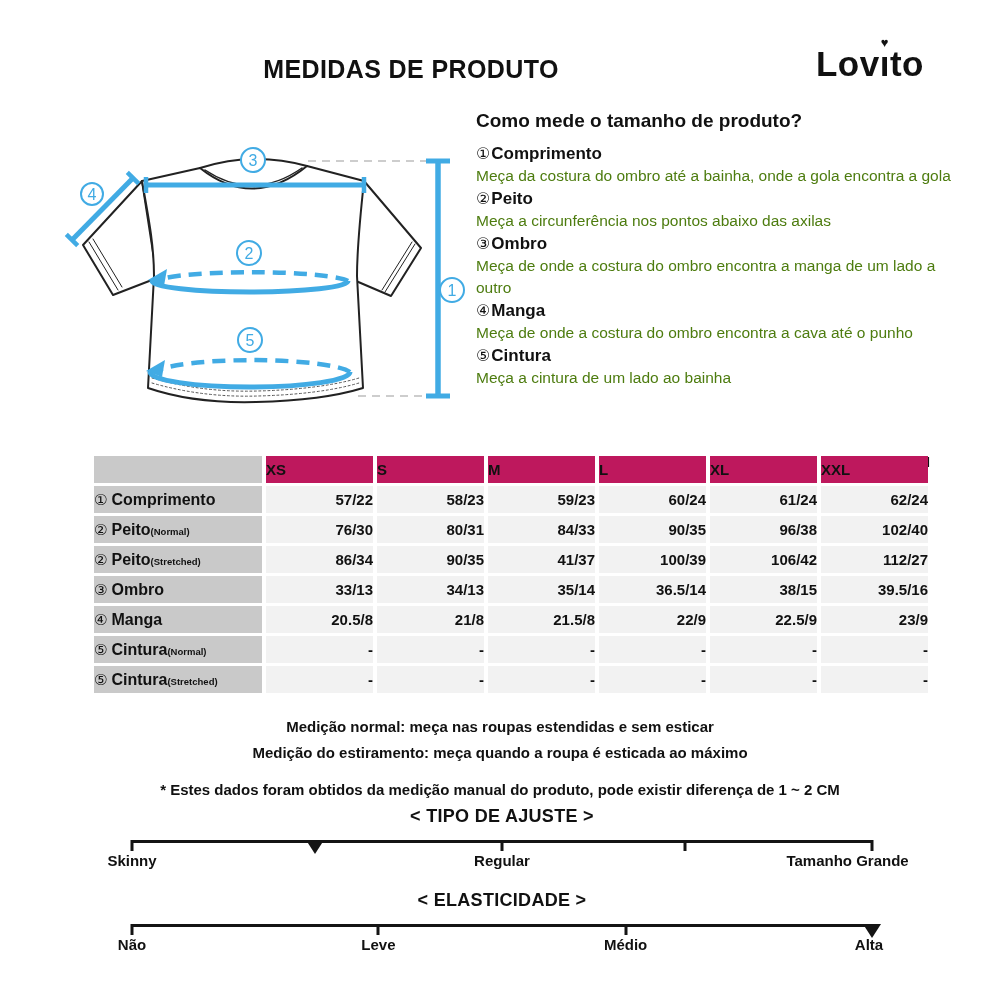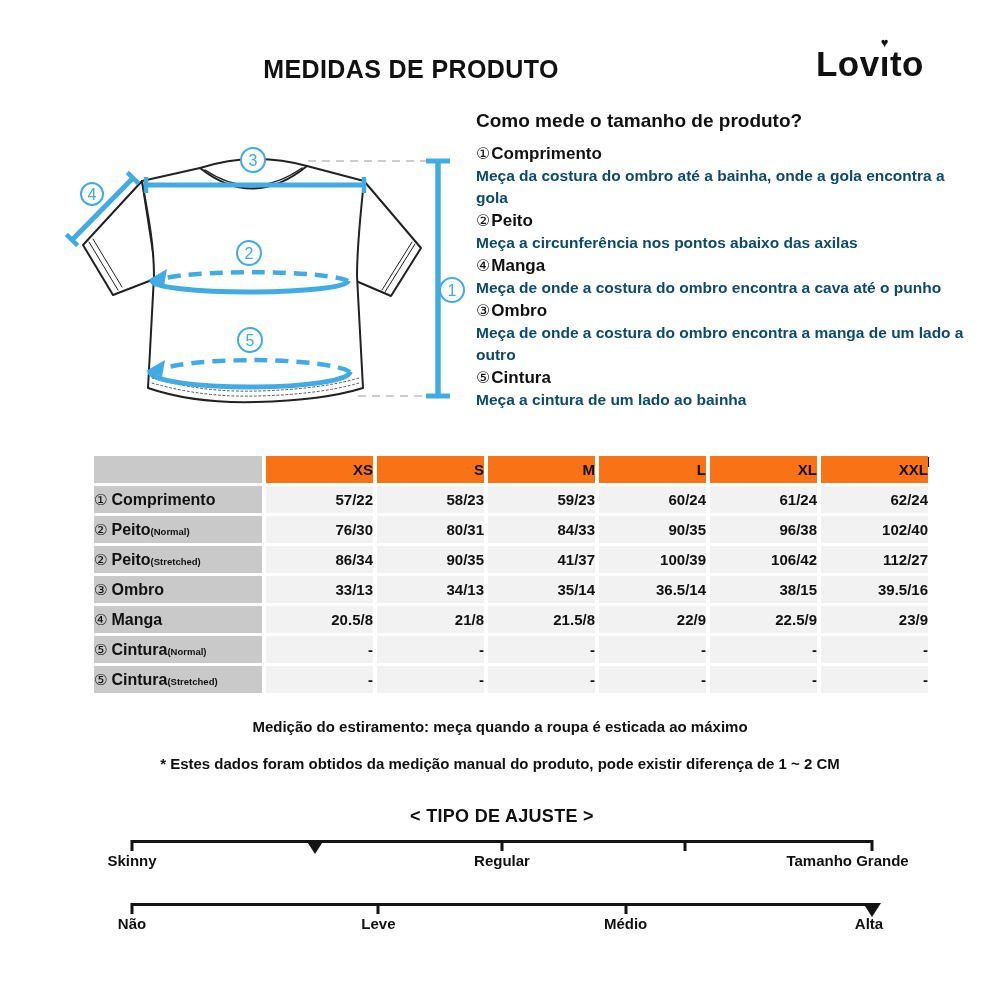--- a/index.html
+++ b/index.html
@@ -15,30 +15,30 @@
   .logo .heart{position:absolute;left:50%;top:-9px;transform:translateX(-50%);font-size:13px;}
 
   
   .shirt{position:absolute;left:60px;top:128px;}
 
   
   .guide{position:absolute;left:476px;top:110px;width:492px;}
   .guide h2{font-size:19px;font-weight:800;margin:0 0 10px 0;}
   .g-head{font-size:17px;font-weight:700;line-height:23px;}
   .g-num{font-weight:400;font-size:16px;margin-right:1px;}
-  .g-desc{font-size:15.5px;color:#0c4a6e;line-height:22px;font-weight:700;}
+  .g-desc{font-size:15.5px;color:#4d7c0f;line-height:22px;font-weight:400;}
 
   .units{position:absolute;top:429px;right:70px;font-size:15px;font-weight:800;margin-top:24px;}
 
   
   .size-table{position:absolute;left:90px;top:453px;width:842px;
               border-collapse:separate;border-spacing:4px 3px;table-layout:fixed;}
   .size-table th,.size-table td{height:27px;padding:0;}
   .corner{background:#c9c9c9;width:168px;}
-  .col-h{background:#f97316;font-size:15px;font-weight:700;text-align:right;}
+  .col-h{background:#be185d;font-size:15px;font-weight:700;text-align:left;}
   .r-label{background:#c9c9c9;text-align:left;padding-left:12px;font-size:16px;
            font-weight:700;white-space:nowrap;}
   .r-num{font-weight:400;font-size:15px;margin-right:4px;}
   .r-sub{font-size:9.5px;font-weight:700;}
   .val{background:#f2f2f2;text-align:right;font-size:15px;font-weight:700;}
 
   
   .notes{position:absolute;top:718px;left:0;width:1000px;text-align:center;}
   .note{margin:0 0 9px 0;font-size:15px;font-weight:700;}
   .note-star{font-size:15px;margin-top:20px;}
@@ -126,26 +126,26 @@
     <div>
         <div>
           <div class="g-head"><span class="g-num">①</span>Comprimento</div>
           <div class="g-desc">Meça da costura do ombro até a bainha, onde a gola encontra a gola</div>
         </div>
         <div>
           <div class="g-head"><span class="g-num">②</span>Peito</div>
           <div class="g-desc">Meça a circunferência nos pontos abaixo das axilas</div>
         </div>
         <div>
+          <div class="g-head"><span class="g-num">③</span>Ombro</div>
+          <div class="g-desc">Meça de onde a costura do ombro encontra a manga de um lado a outro</div>
+        </div>
+        <div>
           <div class="g-head"><span class="g-num">④</span>Manga</div>
           <div class="g-desc">Meça de onde a costura do ombro encontra a cava até o punho</div>
-        </div>
-        <div>
-          <div class="g-head"><span class="g-num">③</span>Ombro</div>
-          <div class="g-desc">Meça de onde a costura do ombro encontra a manga de um lado a outro</div>
         </div>
         <div>
           <div class="g-head"><span class="g-num">⑤</span>Cintura</div>
           <div class="g-desc">Meça a cintura de um lado ao bainha</div>
         </div>
       </div>
   </div>
 
   <div class="units">CM / IN</div>
 
@@ -222,20 +222,21 @@
           <td class="val">-</td>
           <td class="val">-</td>
           <td class="val">-</td>
           <td class="val">-</td>
           <td class="val">-</td>
         </tr>
       </tbody>
   </table>
 
   <div class="notes">
+      <p class="note">Medição normal: meça nas roupas estendidas e sem esticar</p>
       <p class="note">Medição do estiramento: meça quando a roupa é esticada ao máximo</p>
       <p class="note note-star">* Estes dados foram obtidos da medição manual do produto, pode existir diferença de 1 ~ 2 CM</p>
     </div>
 
   <div class="scale" id="fit-scale">
     <div class="scale-title">&lt; TIPO DE AJUSTE &gt;</div>
     <div class="scale-line">
         <div class="tick" style="left: 0%;"></div>
         <div class="tick" style="left: 50%;"></div>
         <div class="tick" style="left: 74.7%;"></div>
@@ -243,20 +244,21 @@
         <div class="marker" style="left: 24.7%;"></div>
       </div>
     <div class="scale-labels">
         <div class="scale-label" style="left: 0%;">Skinny</div>
         <div class="scale-label" style="left: 50%;">Regular</div>
         <div class="scale-label" style="left: 96.7%;">Tamanho Grande</div>
       </div>
   </div>
 
   <div class="scale" id="elastic-scale">
+    <div class="scale-title">&lt; ELASTICIDADE &gt;</div>
     <div class="scale-line">
         <div class="tick" style="left: 0%;"></div>
         <div class="tick" style="left: 33.3%;"></div>
         <div class="tick" style="left: 66.7%;"></div>
         <div class="tick" style="left: 100%;"></div>
         <div class="marker" style="left: 100%;"></div>
       </div>
     <div class="scale-labels">
         <div class="scale-label" style="left: 0%;">Não</div>
         <div class="scale-label" style="left: 33.3%;">Leve</div>

